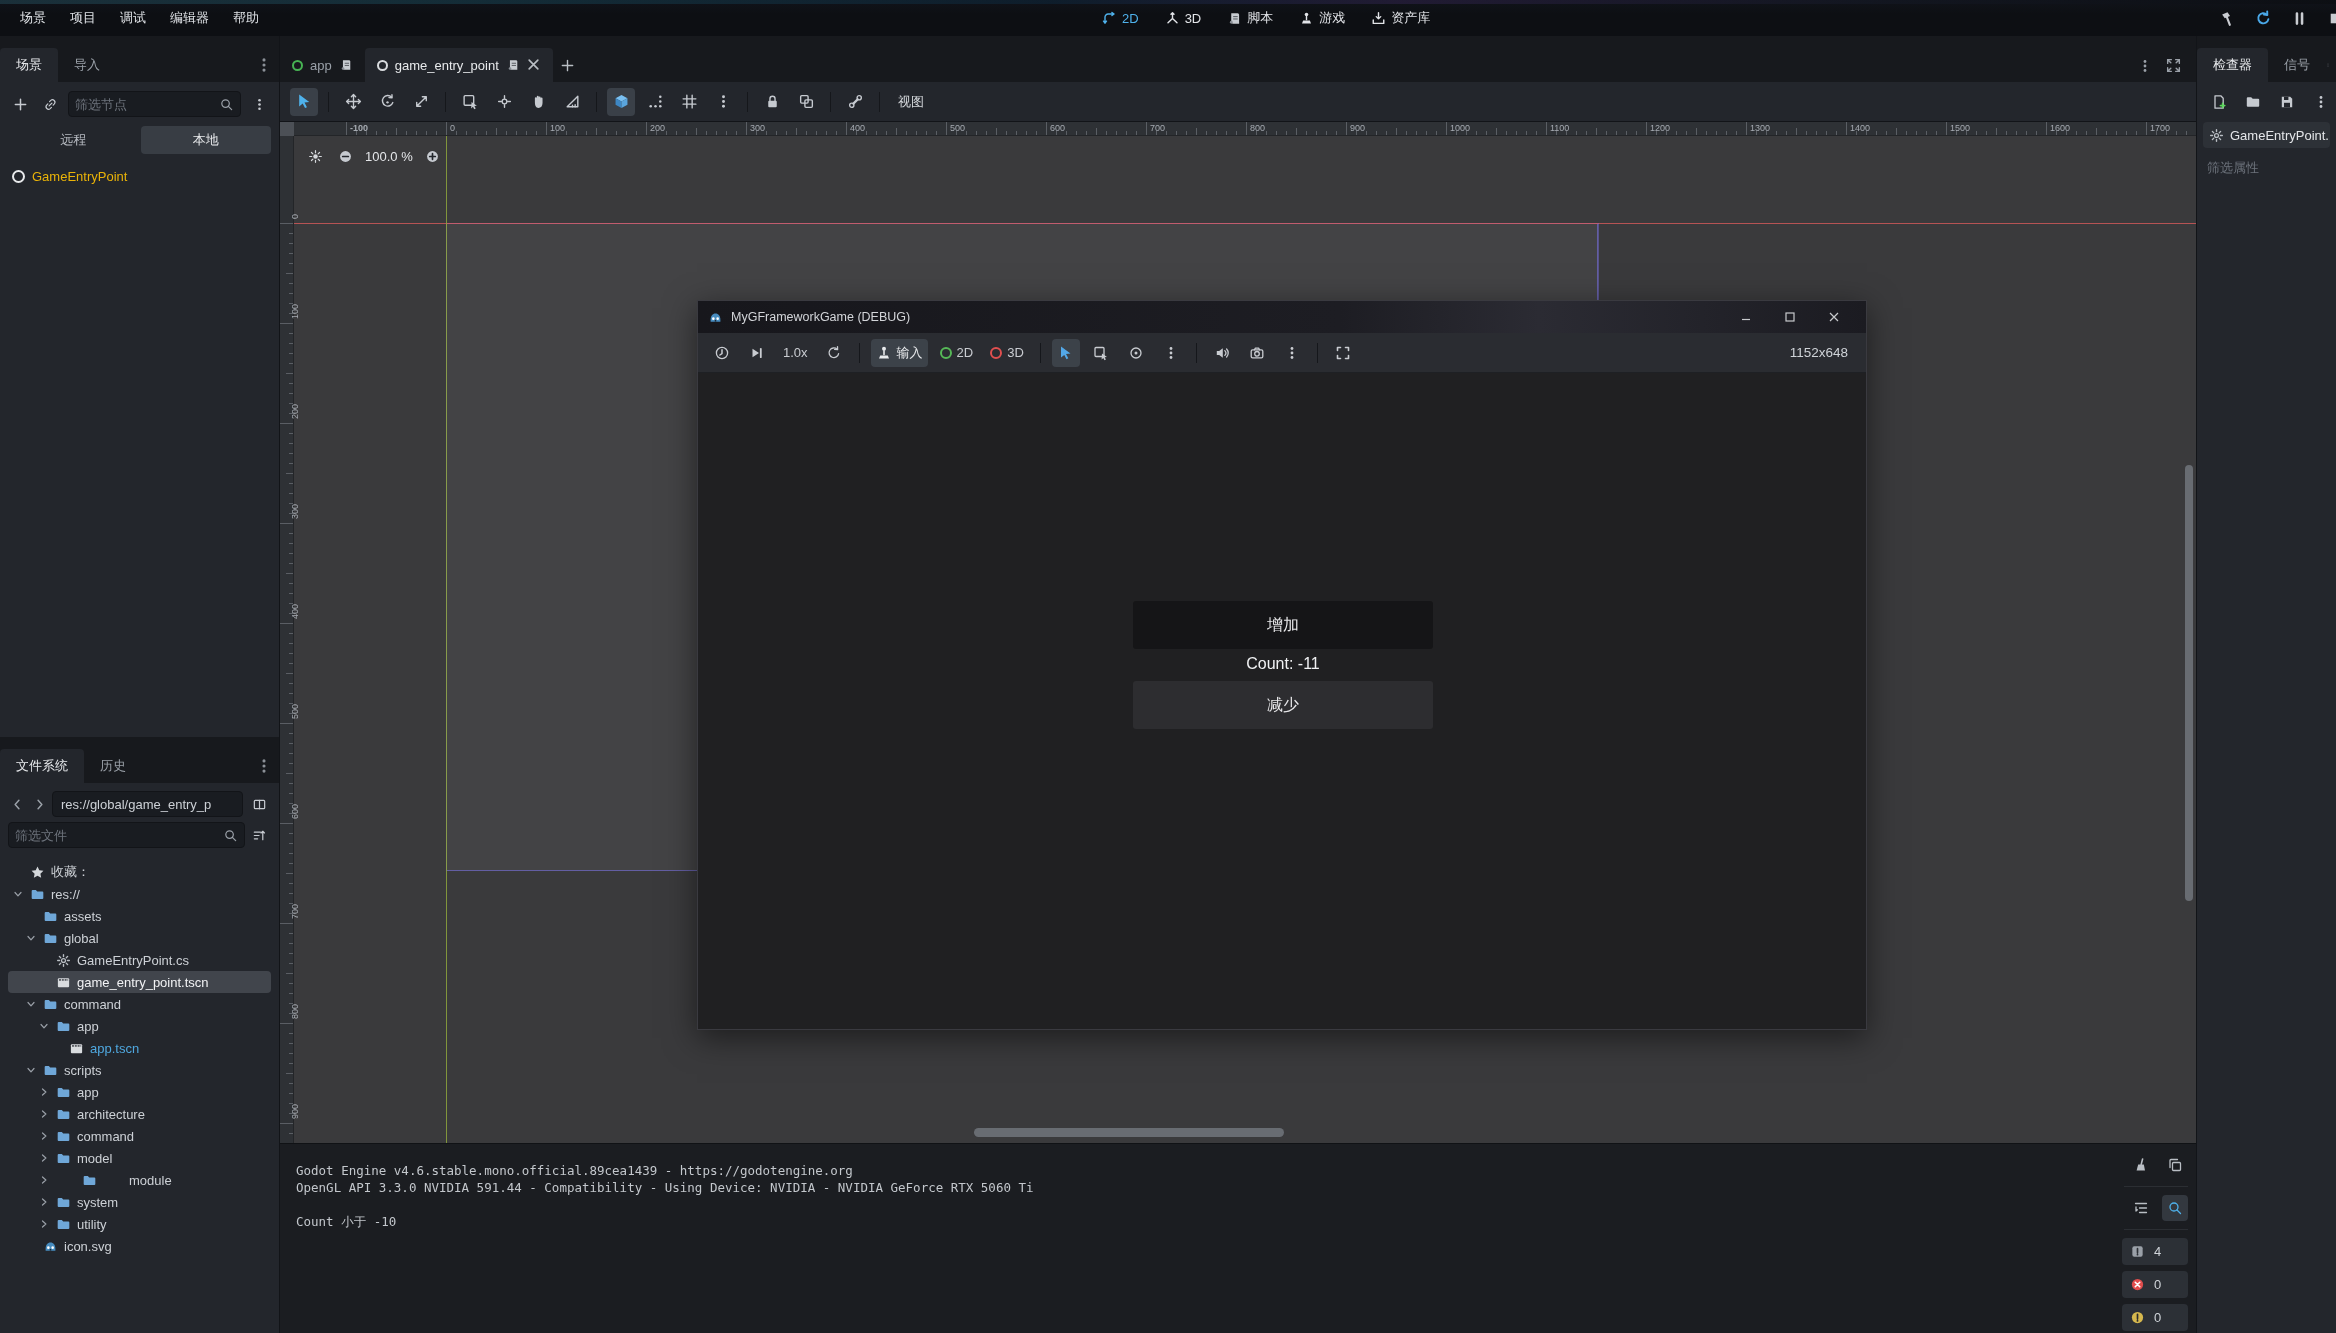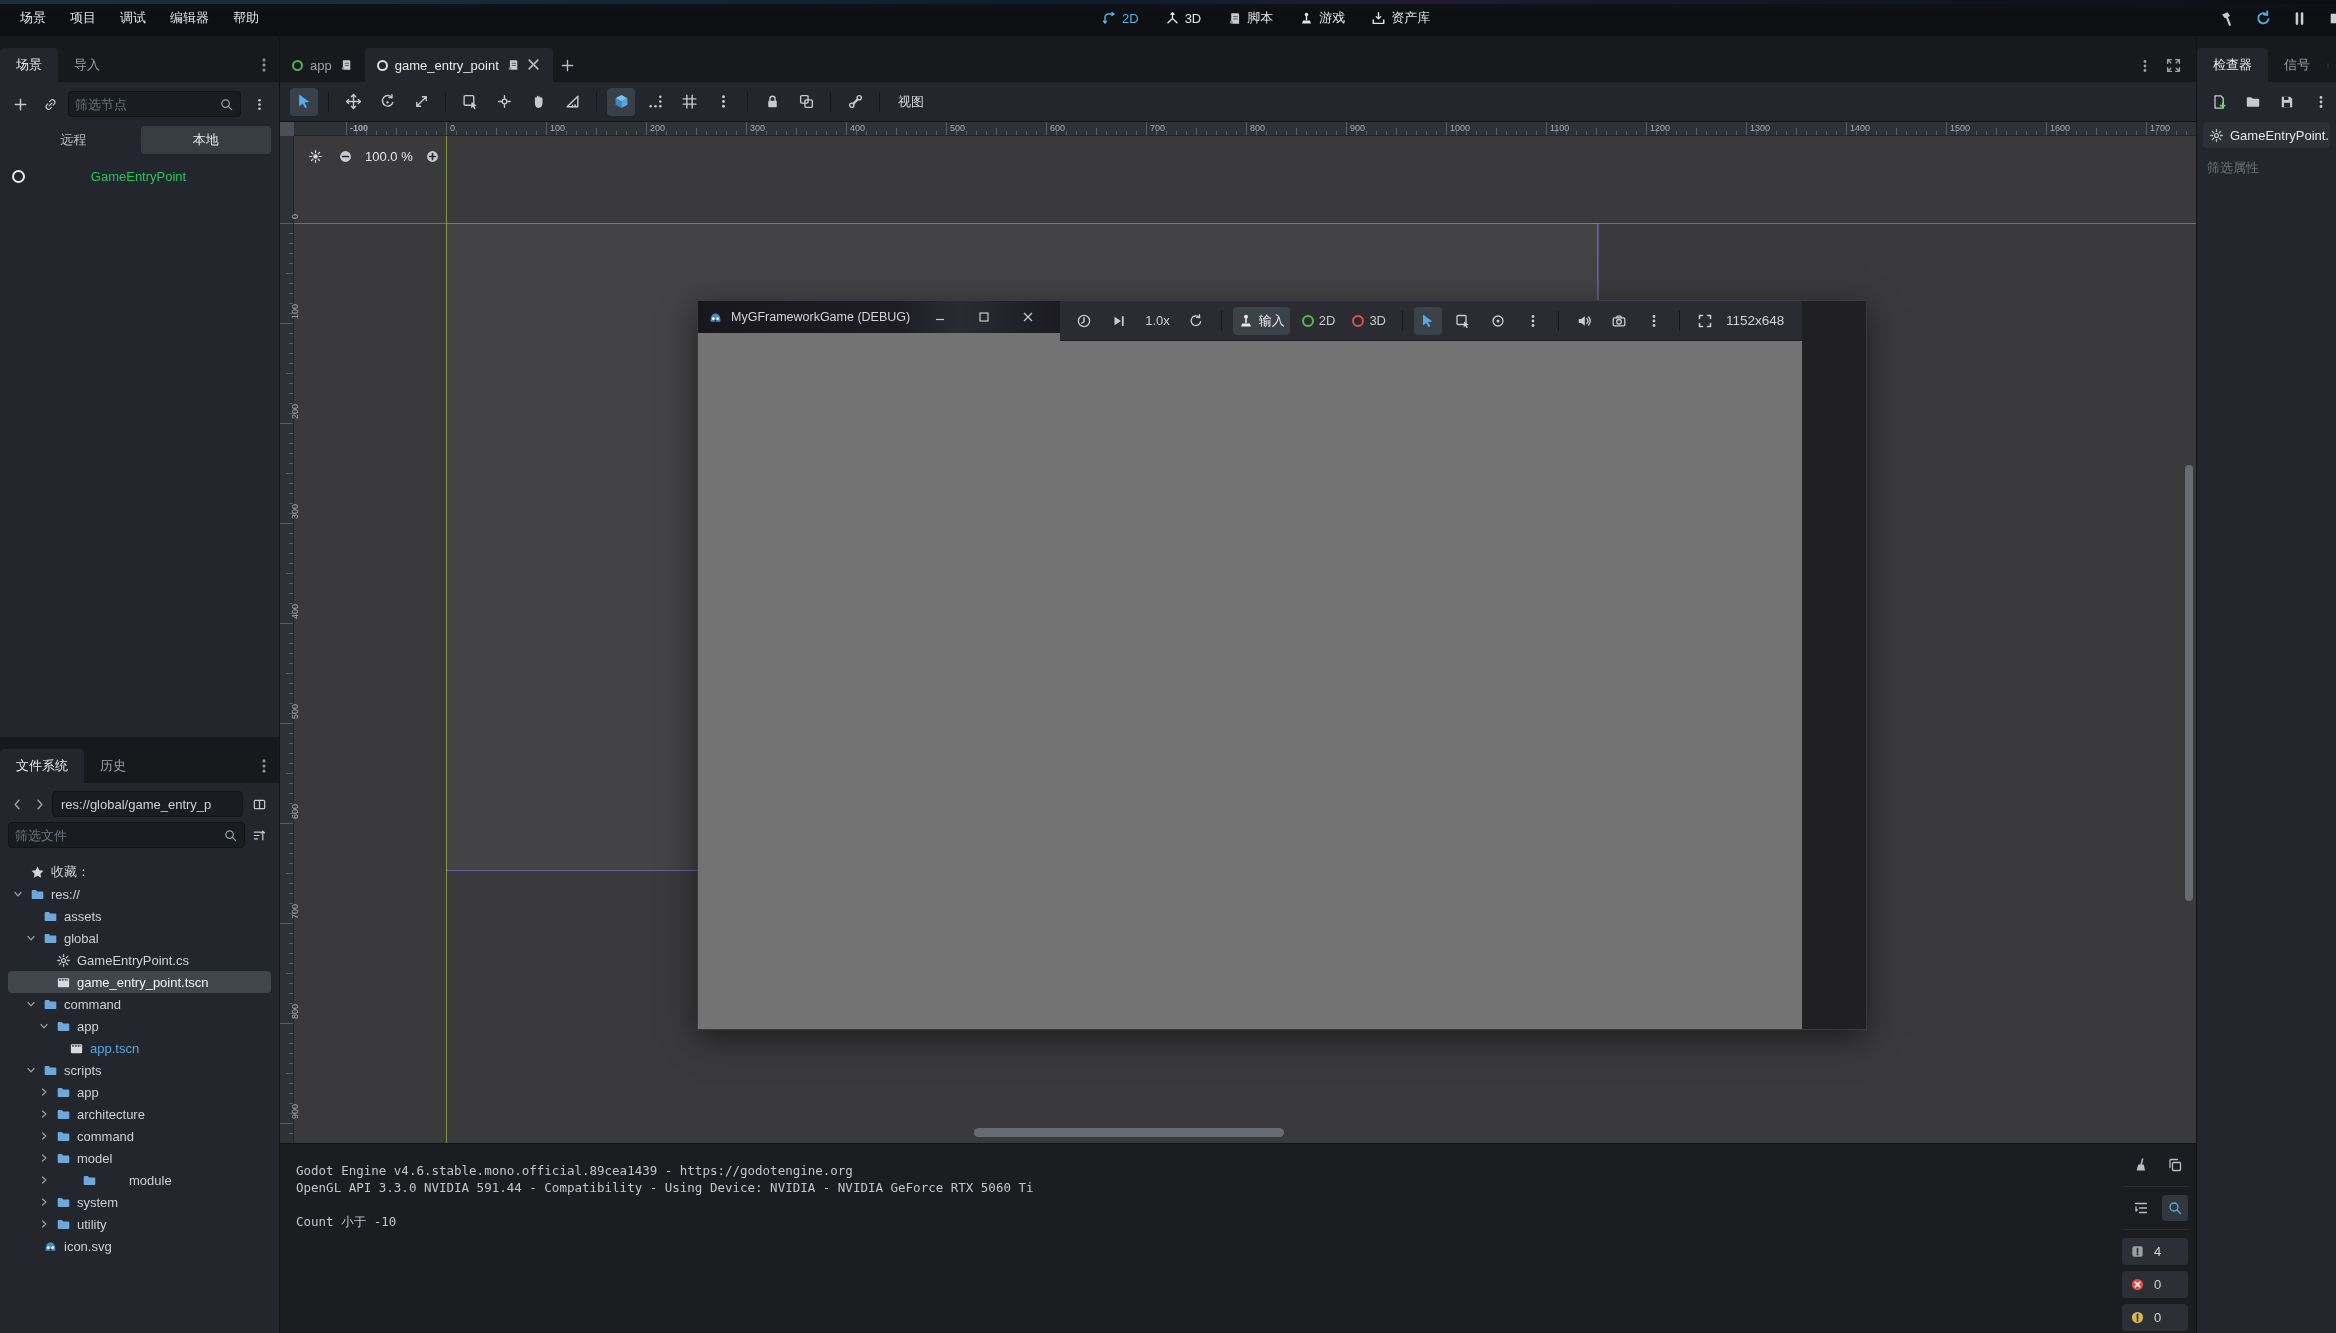--- a/index.html
+++ b/index.html
@@ -46,21 +46,21 @@
   .searchbox input { flex:1; min-width:0; background:transparent; border:none; outline:none; color:#cfd3d8;
     font-family:"Liberation Sans",sans-serif; font-size:13px; }
   .searchbox input::placeholder { color:#6d737c; }
   .searchbox .ic { width:15px; height:15px; color:#9aa0a8; flex:0 0 auto; }
   .remote-local { display:flex; margin-top:6px; height:28px; gap:2px; }
   .rl-btn { flex:1; display:flex; align-items:center; justify-content:center; color:#b6bac1; border-radius:4px; }
   .rl-btn.active { background:#383d44; color:#e8eaec; }
   .scene-tree { margin-top:10px; }
   .node-row { display:flex; align-items:center; gap:7px; height:24px; padding:0 4px; }
   .node-row .ring { width:13px; height:13px; border:2px solid #e8eaec; border-radius:50%; flex:0 0 auto; }
-  .node-row .lbl { flex:1; color:#22c55e;text-align:center; }
+  .node-row .lbl { flex:1; color:#eab308; }
   .node-row .ic { width:15px; height:15px; color:#c7cbd0; }
 
   
   .fs-panel { flex:1; display:flex; flex-direction:column; min-height:0; }
   .fs-body { padding:6px 8px 0 8px; flex:1; min-height:0; }
   .nav-row { display:flex; align-items:center; gap:4px; height:30px; }
   .nav-btn { width:18px; height:22px; display:flex; align-items:center; justify-content:center; color:#9aa0a8; }
   .pathbox { flex:1; height:26px; background:#191c21; border:1px solid #121418; border-radius:4px;
     display:flex; align-items:center; padding:0 8px; min-width:0; }
   .pathbox input { width:100%; background:transparent; border:none; outline:none; color:#cdd1d6; font-size:13px;
@@ -108,22 +108,22 @@
   .axis-y { position:absolute; width:1px; background:rgba(142,166,60,.85); top:14px; bottom:0; }
   .vp-line { position:absolute; width:1px; background:rgba(126,116,240,.45); }
 
   .zoom-widget { position:absolute; display:flex; align-items:center; gap:10px; color:#dfe2e6; }
   .zoom-btn { width:20px; height:20px; display:flex; align-items:center; justify-content:center; color:#d5d8dc; }
   .zoom-label { font-size:13px; color:#e4e6e9; }
 
   .scroll-thumb { position:absolute; background:#686c72; border-radius:5px; }
 
   
-  .game-window { position:absolute; width:1170px; height:730px; background:#737373; border:1px solid #3a3a40;
-    box-shadow:0 8px 30px rgba(0,0,0,.5); display:flex; flex-direction:row; }
+  .game-window { position:absolute; width:1170px; height:730px; background:#84cc16; border:1px solid #3a3a40;
+    box-shadow:0 8px 30px rgba(0,0,0,.5); display:flex; flex-direction:column; }
   .gw-title { height:32px; background:linear-gradient(90deg,#17171c,#1d1d23 55%,#2b2b33 72%,#1b1b21);
     display:flex; align-items:center; padding:0 10px; gap:8px; flex:0 0 auto; }
   .gw-title .gicon { width:17px; height:17px; }
   .gw-title .ttl { color:#d3d5d9; font-size:12.5px; }
   .gw-ctrls { margin-left:auto; display:flex; align-items:center; }
   .gw-ctrl { width:44px; height:28px; display:flex; align-items:center; justify-content:center; color:#c8cacd; }
   .gw-toolbar { height:40px; background:#2a2c31; border-bottom:1px solid #1e2024; display:flex; align-items:center;
     padding:0 10px; gap:7px; flex:0 0 auto; }
   .gw-tb-btn { height:28px; min-width:28px; padding:0 5px; border-radius:4px; display:flex; align-items:center;
     justify-content:center; gap:5px; color:#c9ccd1; }

